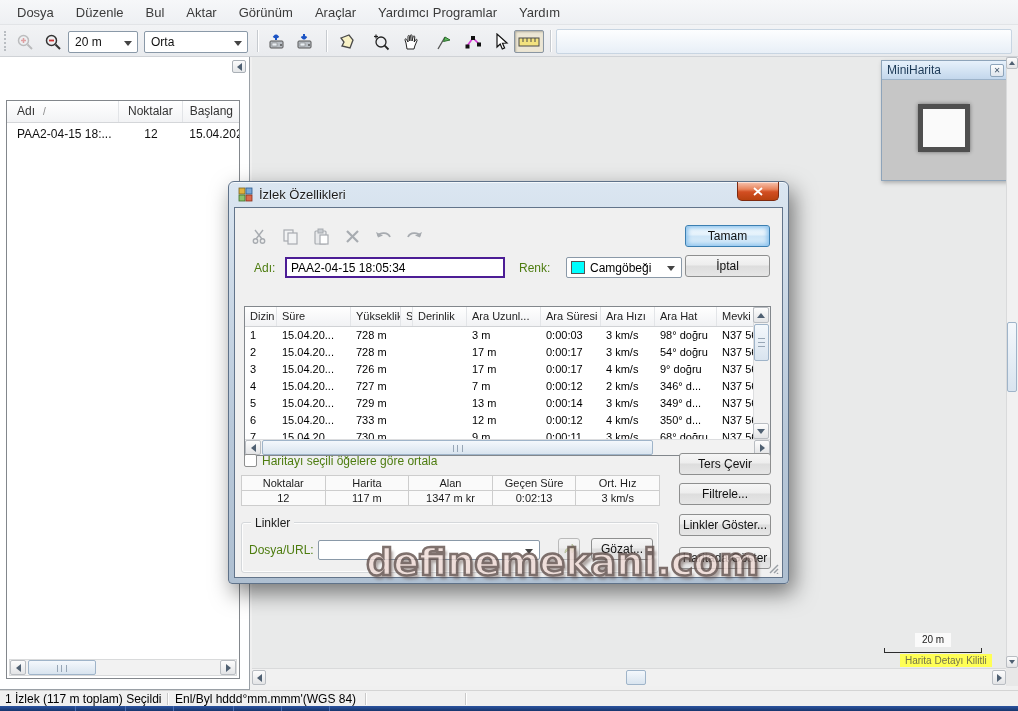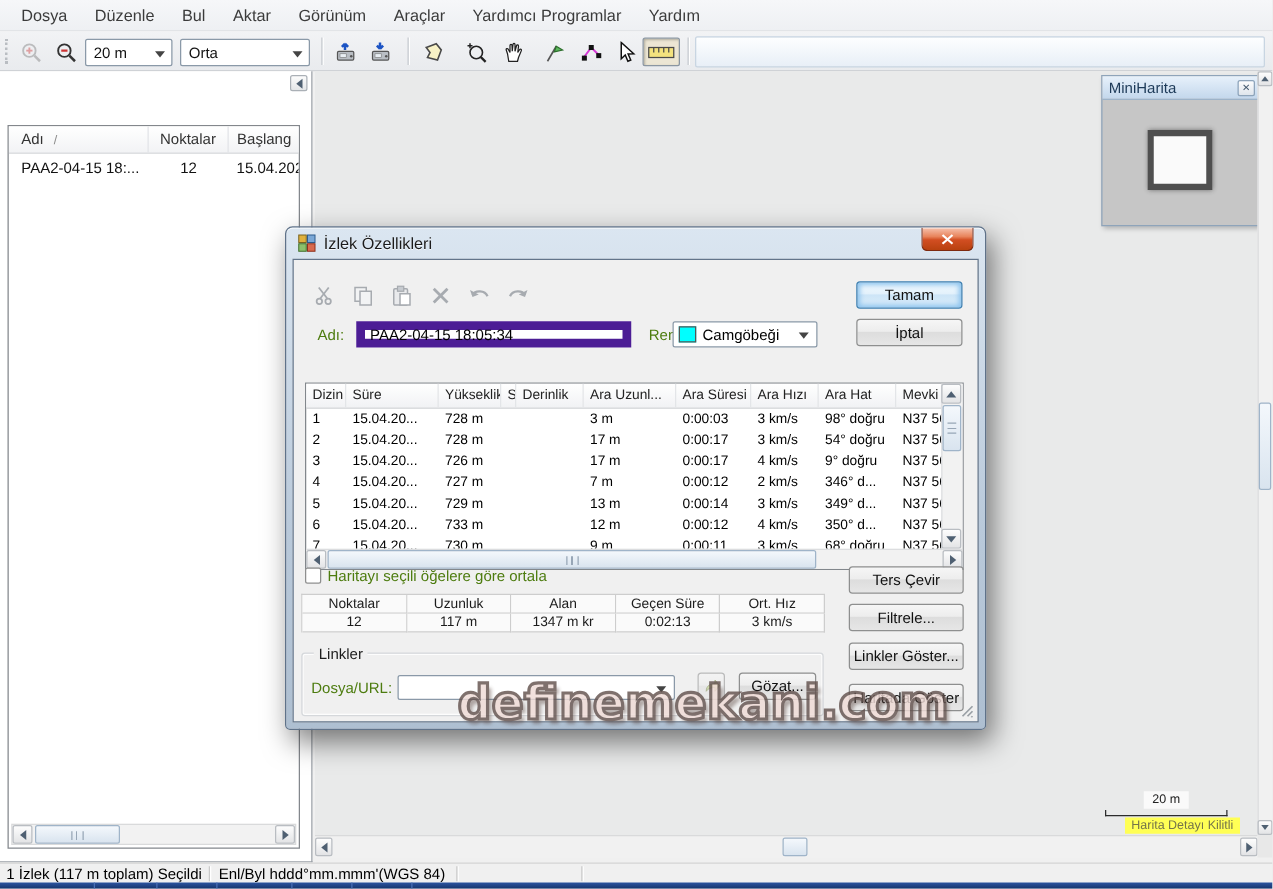--- a/index.html
+++ b/index.html
@@ -65,21 +65,21 @@
   .dialog { position:absolute; left:228px; top:181px; width:561px; height:403px; border:1px solid #5f7289; border-radius:6px 6px 4px 4px; background:linear-gradient(#dbe6f1,#b9c9da 60%,#aebfd1); box-shadow:5px 9px 22px rgba(0,0,0,.5), inset 0 1px 0 rgba(255,255,255,.7); z-index:50; }
   .dlg-title { position:absolute; left:0; top:0; right:0; height:25px; display:flex; align-items:center; padding-left:9px; font-size:13px; color:#1c1c1c; }
   .dlg-title .t { margin-left:6px; text-shadow:0 1px 0 rgba(255,255,255,.8); }
   .dlg-close { position:absolute; right:9px; top:0; width:42px; height:19px; border:1px solid #7e2a10; border-top:none; border-radius:0 0 5px 5px; background:linear-gradient(#f7c4b0,#e8845c 40%,#d24e22 55%,#b8410f); display:flex; align-items:center; justify-content:center; box-shadow:inset 0 1px 0 rgba(255,255,255,.5); }
   .dlg-client { position:absolute; left:5px; top:25px; width:549px; height:371px; background:#f0f0f0; border:1px solid #62748a; }
   .dlg-tools { position:absolute; left:13px; top:18px; display:flex; gap:9px; }
   .dlg-tool { width:22px; height:20px; display:flex; align-items:center; justify-content:center; }
   .btn { position:absolute; background:linear-gradient(#f6f6f6,#ededed 45%,#dddddd 50%,#e6e6e6); border:1px solid #8e8f8f; border-radius:3px; font-size:12px; color:#111; display:flex; align-items:center; justify-content:center; }
   .btn.default { border-color:#3c7fb1; box-shadow:inset 0 0 4px 2px #8cc3ee; background:linear-gradient(#f4fafe,#e3f1fb 45%,#cde5f7 50%,#dcedf9); }
   .lbl { position:absolute; font-size:12px; color:#4d7c0f; white-space:nowrap; }
-  .input { position:absolute; background:#fff; border:7px solid #4c1d95; font-size:12px; color:#000; padding:2px 4px; display:flex; align-items:center; }
+  .input { position:absolute; background:#fff; border:2px solid #4c1d95; font-size:12px; color:#000; padding:2px 4px; display:flex; align-items:center; }
   .color-combo { position:absolute; background:#fff; border:1px solid #8a99a8; border-radius:2px; display:flex; align-items:center; font-size:12px; color:#000; padding-left:4px; }
   .swatch { width:14px; height:13px; border:1px solid #555; margin-right:5px; }
 
   .dlg-grid { position:absolute; left:9px; top:82px; width:527px; height:150px; border:1px solid #82878c; background:#fff;margin-top:16px; }
   .g-head { display:grid; grid-template-columns:32px 74px 50px 12px 54px 74px 60px 54px 62px 38px; height:20px; background:linear-gradient(#ffffff,#f1f2f4); border-bottom:1px solid #d0d2d5; }
   .g-hc { font-size:11px; color:#222; padding:3px 0 0 5px; border-right:1px solid #e3e5e8; white-space:nowrap; overflow:hidden; }
   .g-body { height:112px; overflow:hidden; }
   .g-row { display:grid; grid-template-columns:32px 74px 50px 12px 54px 74px 60px 54px 62px 38px; height:17px; }
   .g-c { font-size:11px; color:#000; padding:2px 0 0 5px; white-space:nowrap; overflow:hidden; }
   .g-vscroll { position:absolute; right:0; top:0; width:17px; height:132px; background:#f2f2f2; border-left:1px solid #dcdddf; }
@@ -332,21 +332,21 @@
 
       <div class="btn default" style="left:450px; top:17px; width:85px; height:22px;">Tamam</div>
       <div class="btn" style="left:450px; top:47px; width:85px; height:22px;">İptal</div>
 
       <div class="lbl" style="left:19px; top:53px;">Adı:</div>
       <div class="input" style="left:50px; top:49px; width:220px; height:21px;">
           <span>PAA2-04-15 18:05:34</span>
         </div>
 
       <div class="lbl" style="left:284px; top:53px;">Renk:</div>
-      <div class="color-combo" style="left:303px; top:49px; width:116px; height:21px;">
+      <div class="color-combo" style="left:331px; top:49px; width:116px; height:21px;">
         <span class="swatch" style="background-color: rgb(0, 255, 255);"></span>
         <span>Camgöbeği</span>
         <span class="tri-dn" style="position:absolute; right:6px; top:8px;"></span>
       </div>
 
       <div class="dlg-grid">
         <div class="g-head">
           <div class="g-hc">Dizin</div>
           <div class="g-hc">Süre</div>
           <div class="g-hc">Yükseklik</div>
@@ -466,21 +466,21 @@
               <span class="tri-r"></span>
             </div>
         </div>
       </div>
 
       <div class="checkbox" style="left:9px; top:246px;"></div>
       <div class="lbl" style="left:27px; top:246px;">Haritayı seçili öğelere göre ortala</div>
 
       <div class="summary">
         <div class="sum-c">Noktalar</div>
-        <div class="sum-c">Uzunluk</div>
+        <div class="sum-c">Harita</div>
         <div class="sum-c">Alan</div>
         <div class="sum-c">Geçen Süre</div>
         <div class="sum-c">Ort. Hız</div>
         <div class="sum-c">12</div>
         <div class="sum-c">117 m</div>
         <div class="sum-c">1347 m kr</div>
         <div class="sum-c">0:02:13</div>
         <div class="sum-c">3 km/s</div>
       </div>
 

